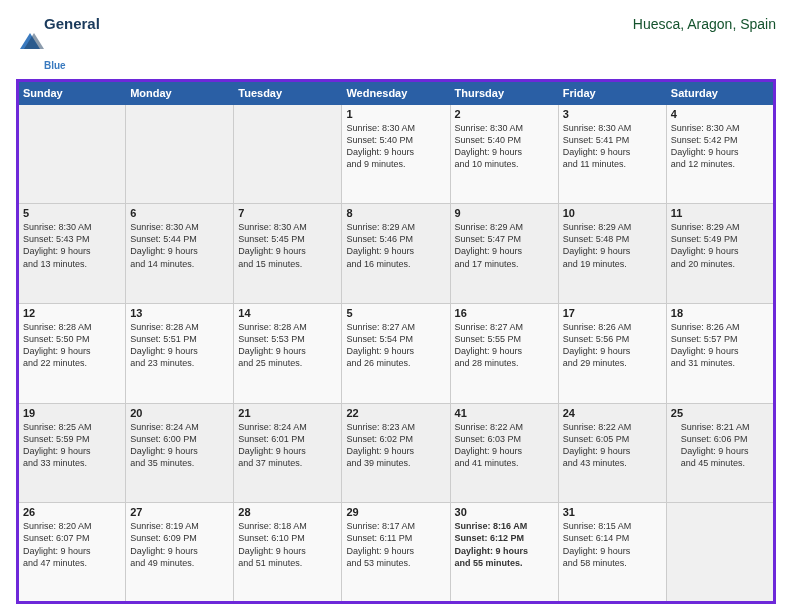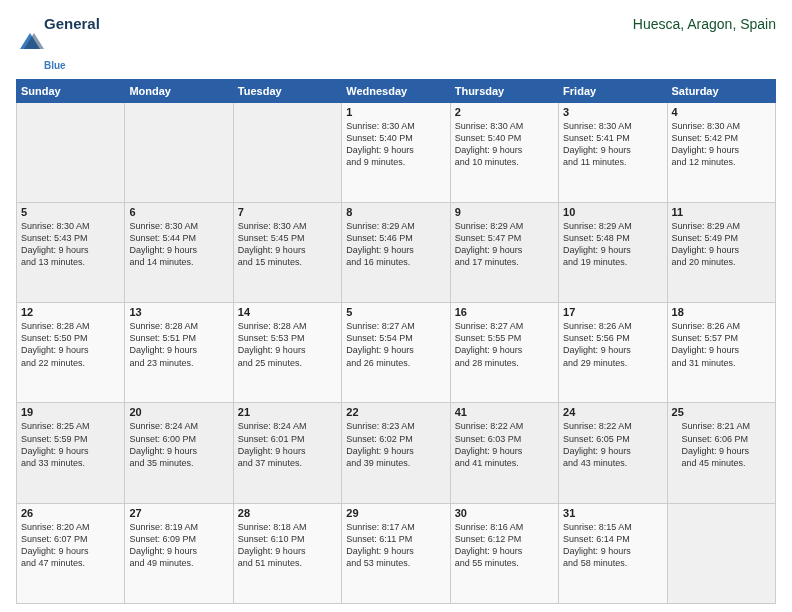--- a/index.html
+++ b/index.html
@@ -38,21 +38,21 @@
       font-size: 32px;
       font-weight: bold;
       color: #1a1a1a;
     }
     .subtitle {
       font-size: 14px;
       color: #14532d;
     }
     .calendar {
       flex: 1;
-      border: 1px solid #6d28d9;
+      border: 3px solid #6d28d9;
       border-collapse: collapse;
       width: 100%;
       table-layout: fixed;
     }
     .calendar thead tr th {
       background-color: #2a5fa5;
       color: #fff;
       font-size: 11px;
       font-weight: bold;
       padding: 5px 4px;
@@ -333,21 +333,21 @@
           </td>
           <td>
             <span class="day-num">29</span>
             <div class="cell-text" style="white-space: pre-line;">Sunrise: 8:17 AM
 Sunset: 6:11 PM
 Daylight: 9 hours
 and 53 minutes.</div>
           </td>
           <td>
             <span class="day-num">30</span>
-            <div class="cell-text" style="white-space: pre-line;">Sunrise: 8:16 AM
+            <div class="cell-text" style="white-space: pre-line; font-weight: bold;">Sunrise: 8:16 AM
 Sunset: 6:12 PM
 Daylight: 9 hours
 and 55 minutes.</div>
           </td>
           <td>
             <span class="day-num">31</span>
             <div class="cell-text" style="white-space: pre-line;">Sunrise: 8:15 AM
 Sunset: 6:14 PM
 Daylight: 9 hours
 and 58 minutes.</div>

